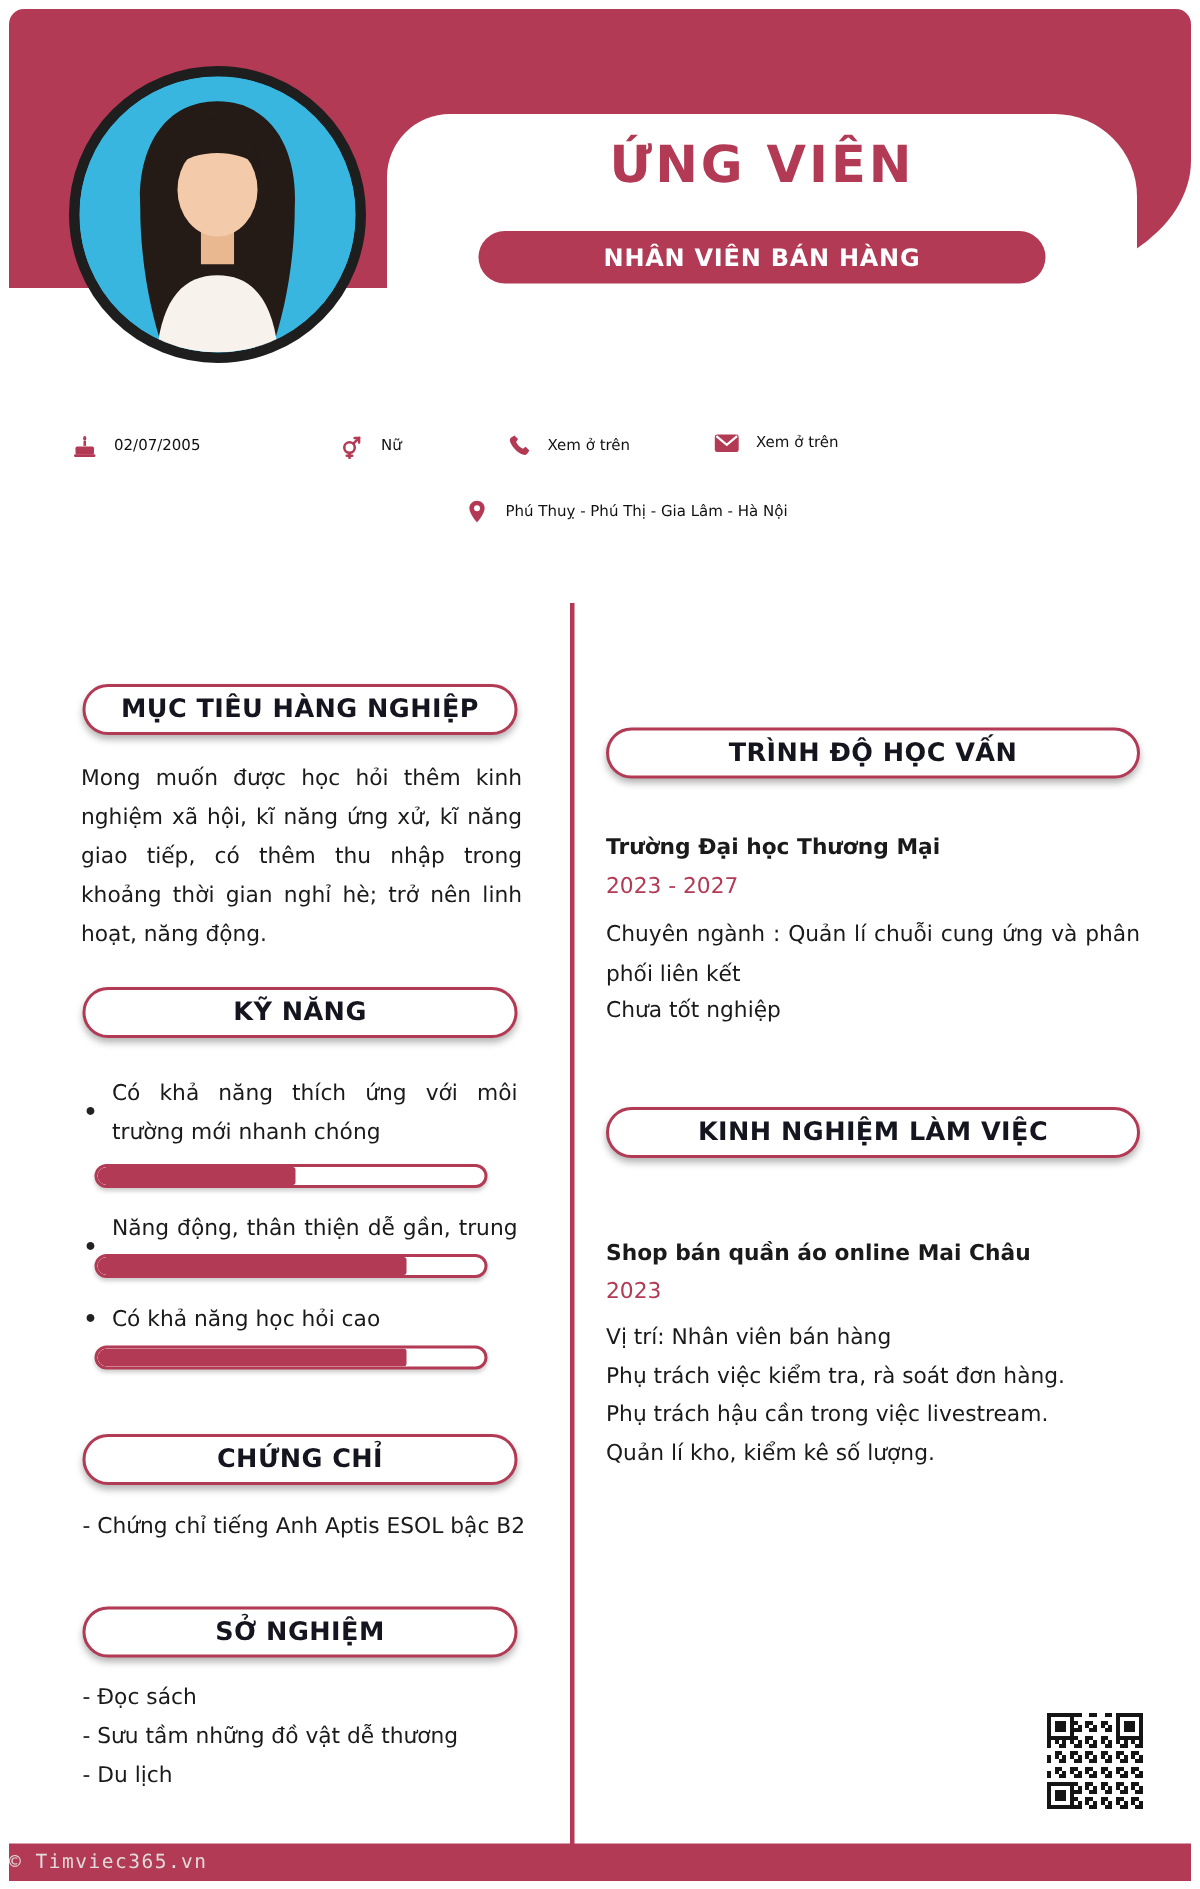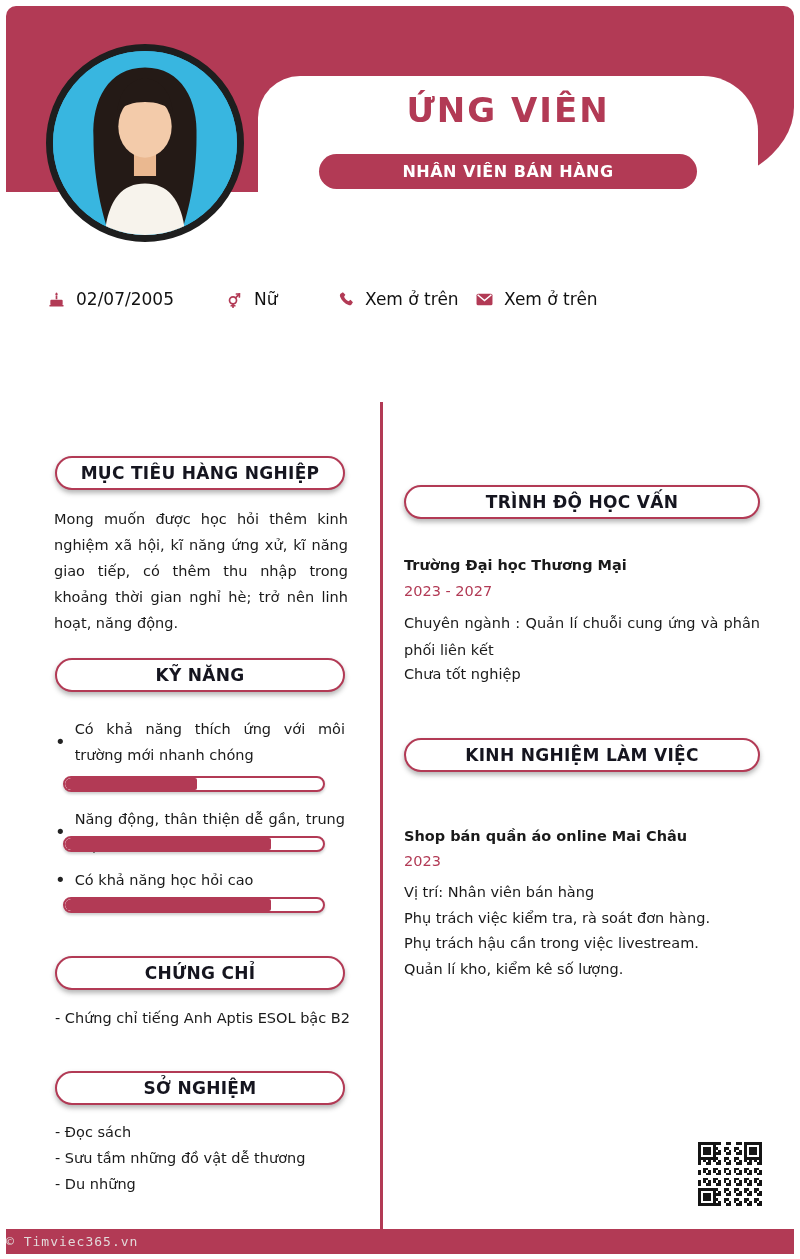--- a/index.html
+++ b/index.html
@@ -34,21 +34,21 @@
   }
   .photo {
     position: absolute; left: 46px; top: 44px; width: 198px; height: 198px;
     border-radius: 50%; border: 7px solid #1e1e1e; overflow: hidden;
     background: #35b4e4;
   }
   .avatar { width: 100%; height: 100%; display: block; }
   
   .contact-item {
     position: absolute; display: flex; align-items: center; gap: 11px;
-    font-size: 17px; color: #111;
+    font-size: 10px; color: #111;
   }
   .cicon { color: var(--accent); display: inline-flex; }
   .cicon svg { display: block; }
   .addr-text { width: 252px; line-height: 31px; }
   
   .divider {
     position: absolute; left: 380px; top: 402px; width: 3px; height: 830px;
     background: var(--accent);
   }
   .section-pill {
@@ -145,20 +145,29 @@
   <div class="contact-item" style="left:476px;top:289px">
     <span class="cicon">
       <svg width="17" height="13" viewBox="0 0 16 12">
         <rect x="0.5" y="0.5" width="15" height="11" rx="1.5" fill="currentColor"></rect>
         <polyline points="1.5,1.5 8,7 14.5,1.5" fill="none" stroke="#fff" stroke-width="1.4"></polyline>
       </svg>
     </span>
     <span>Xem ở trên</span>
   </div>
 
+  <div class="contact-item" style="left:310px;top:326px;align-items:flex-start">
+    <span class="cicon" style="margin-top:7px">
+      <svg width="16" height="16" viewBox="0 0 16 16">
+        <path d="M8 0.8 C5.1 0.8 2.9 3 2.9 5.9 C2.9 9.6 8 15.4 8 15.4 C8 15.4 13.1 9.6 13.1 5.9 C13.1 3 10.9 0.8 8 0.8 Z" fill="currentColor"></path>
+        <circle cx="8" cy="5.9" r="2" fill="#fff"></circle>
+      </svg>
+    </span>
+    <span class="addr-text">Phú Thuỵ - Phú Thị - Gia Lâm - Hà Nội</span>
+  </div>
 
   <div class="divider"></div>
 
   <div class="section-pill" style="left:55px;top:456px;width:290px">MỤC TIÊU HÀNG NGHIỆP</div>
   <div class="par" style="left:54px;top:506px;width:294px">Mong muốn được học hỏi thêm kinh nghiệm xã hội, kĩ năng ứng xử, kĩ năng giao tiếp, có thêm thu nhập trong khoảng thời gian nghỉ hè; trở nên linh hoạt, năng động.</div>
 
   <div class="section-pill" style="left:55px;top:658px;width:290px">KỸ NĂNG</div>
 
   <div class="skill-item" style="top:716px;width:290px">
     <span class="dot">•</span>
@@ -183,21 +192,21 @@
   <div class="bar" style="top:897px">
     <div class="bar-fill" style="width: 80%;"></div>
   </div>
 
   <div class="section-pill" style="left:55px;top:956px;width:290px">CHỨNG CHỈ</div>
   <div class="line" style="left:55px;top:1010px">- Chứng chỉ tiếng Anh Aptis ESOL bậc B2</div>
 
   <div class="section-pill" style="left:55px;top:1071px;width:290px">SỞ NGHIỆM</div>
   <div class="line" style="left:55px;top:1124px">- Đọc sách</div>
   <div class="line" style="left:55px;top:1150px">- Sưu tầm những đồ vật dễ thương</div>
-  <div class="line" style="left:55px;top:1176px">- Du những</div>
+  <div class="line" style="left:55px;top:1176px">- Du lịch</div>
 
   <div class="section-pill" style="left:404px;top:485px;width:356px">TRÌNH ĐỘ HỌC VẤN</div>
   <div class="line bold" style="left:404px;top:557px">Trường Đại học Thương Mại</div>
   <div class="line accent" style="left:404px;top:583px">2023 - 2027</div>
   <div class="par" style="left:404px;top:610px;width:356px;line-height:27px">Chuyên ngành : Quản lí chuỗi cung ứng và phân phối liên kết</div>
   <div class="line" style="left:404px;top:666px">Chưa tốt nghiệp</div>
 
   <div class="section-pill" style="left:404px;top:738px;width:356px">KINH NGHIỆM LÀM VIỆC</div>
   <div class="line bold" style="left:404px;top:828px">Shop bán quần áo online Mai Châu</div>
   <div class="line accent" style="left:404px;top:853px">2023</div>

